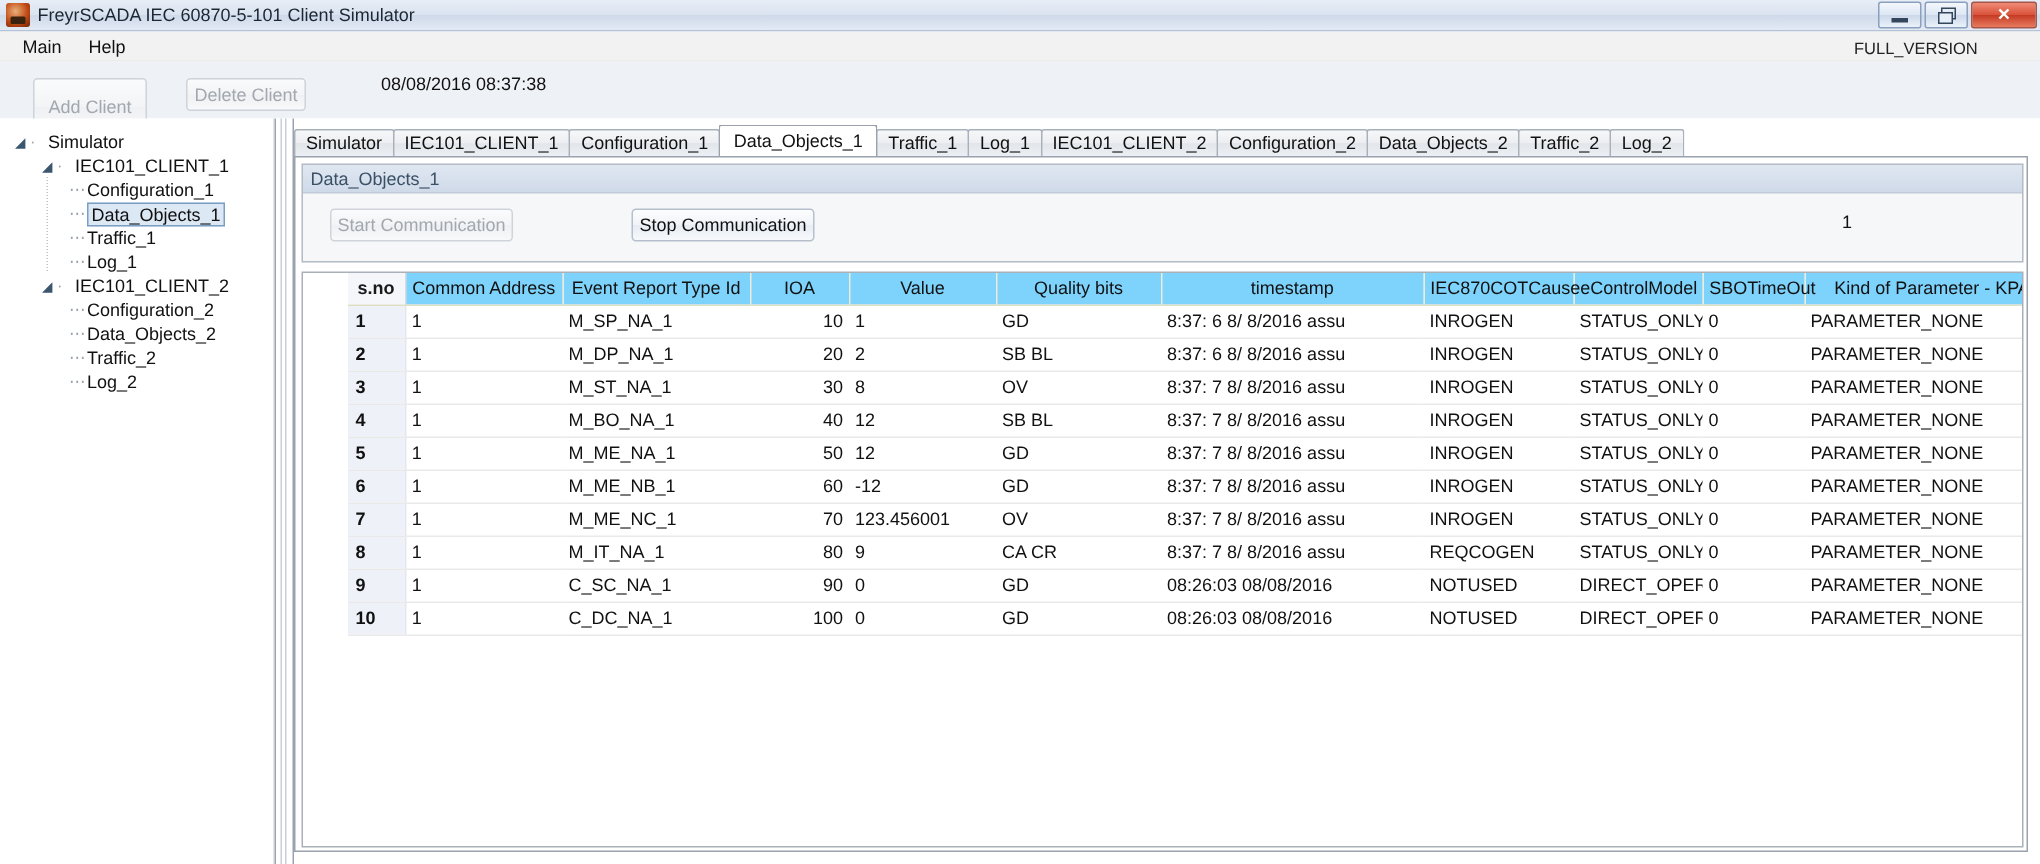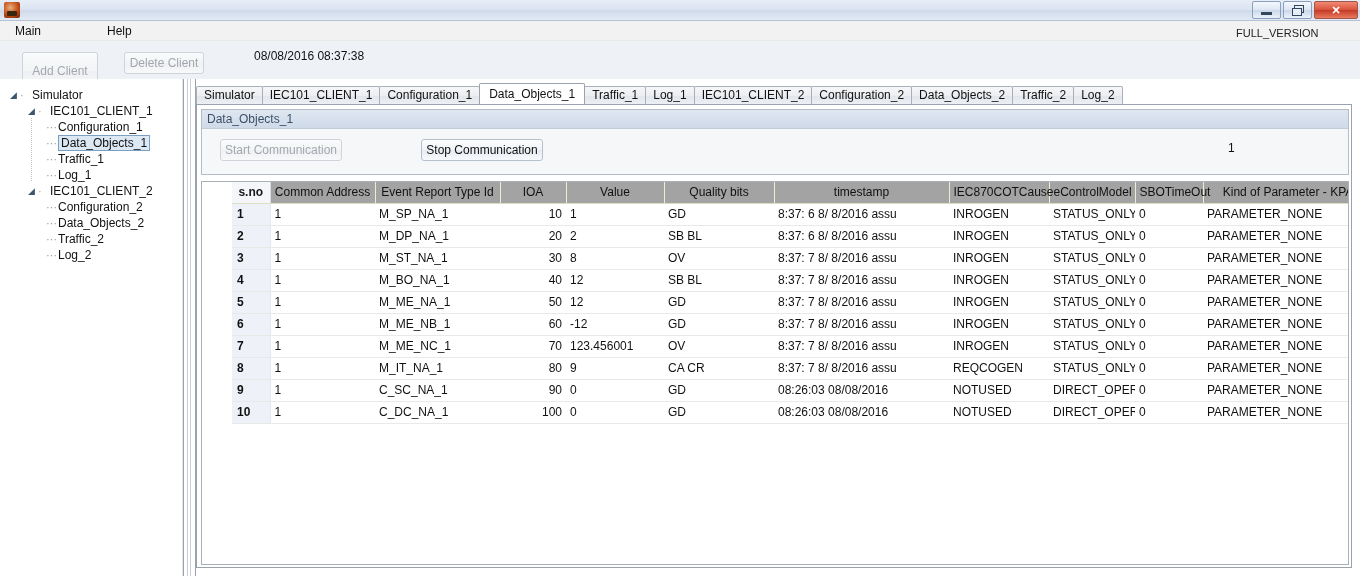--- a/index.html
+++ b/index.html
@@ -55,21 +55,20 @@
   .glyph-restore { display:block; position:relative; width: 11px; height: 10px; }
   .glyph-restore::before { content:""; position:absolute; left:2px; top:0; width:8px;height:6px;border:1px solid #34465c;}
   .glyph-restore::after { content:""; position:absolute; left:0; top:3px; width:8px;height:6px;border:1px solid #34465c;background:#e6eef8;}
 
   
   .menubar {
     position: absolute; left: 0; top: 21px; width: 1360px; height: 20px;
     background: #f2f2f2;
     display: flex; align-items: center; padding-left: 6px;
     border-bottom: 1px solid #eaeaea;
-    gap: 48px;
   }
   .menu-item { padding: 2px 9px; font-size: 12px; color: #111; }
 
   
   .toolbar {
     position: absolute; left: 0; top: 41px; width: 1360px; height: 38px;
     background: #eef1f6;
   }
   .btn {
     font-family: "Liberation Sans", sans-serif;
@@ -193,21 +192,21 @@
   
   .grid {
     position: absolute; left: 4px; top: 76px; width: 1148px; height: 384px;
     background: #ffffff;
     border: 1px solid #a9b0b8;
     overflow: hidden;
     padding-left: 30px;
   }
   table.dg { border-collapse: collapse; width: 100%; table-layout: fixed; }
   table.dg th {
-    background: #a3a3a3;
+    background: #7dd3fc;
     border-bottom: 1px solid #dedec5;
     border-right: 1px solid #ececd8;
     font-size: 12px; font-weight: normal; color: #111;
     height: 21px; padding: 0 4px;
     text-align: center;
     white-space: nowrap;
   }
   table.dg th.sno {
     background: #f4f6fa;
     font-weight: bold; color: #1a1a1a;
@@ -238,20 +237,21 @@
   td.c-cot  { text-align: left;   padding-left: 8px; }
   td.c-ecm  { text-align: left;   padding-left: 4px; }
   td.c-sbo  { text-align: left;   padding-left: 4px; }
   td.c-kpa  { text-align: left;   padding-left: 6px; }
 </style>
 </head>
 <body>
 
 <div class="titlebar">
   <div class="title-icon"></div>
+  <div class="title-text">FreyrSCADA IEC 60870-5-101 Client Simulator</div>
   <div class="win-btns">
     <div class="win-btn">
         <i class="glyph-min"></i>
       </div>
     <div class="win-btn">
         <i class="glyph-restore"></i>
       </div>
     <div class="win-btn close">✕</div>
   </div>
 </div>

